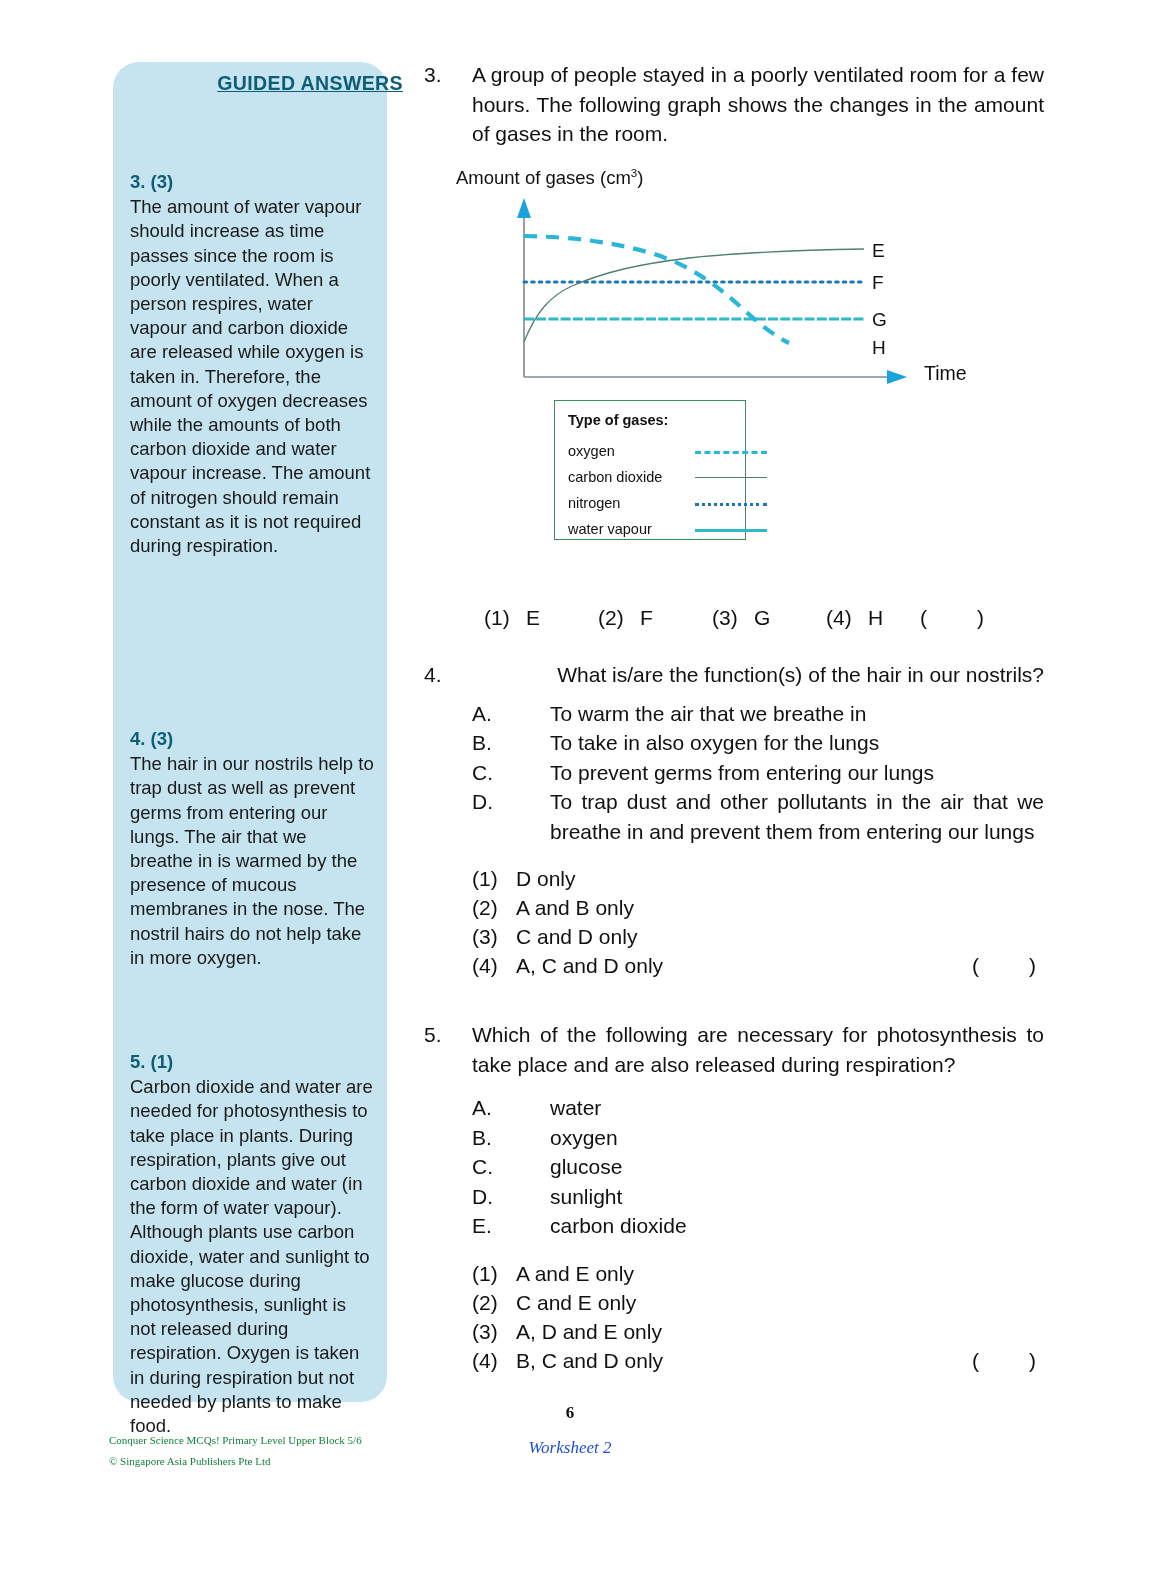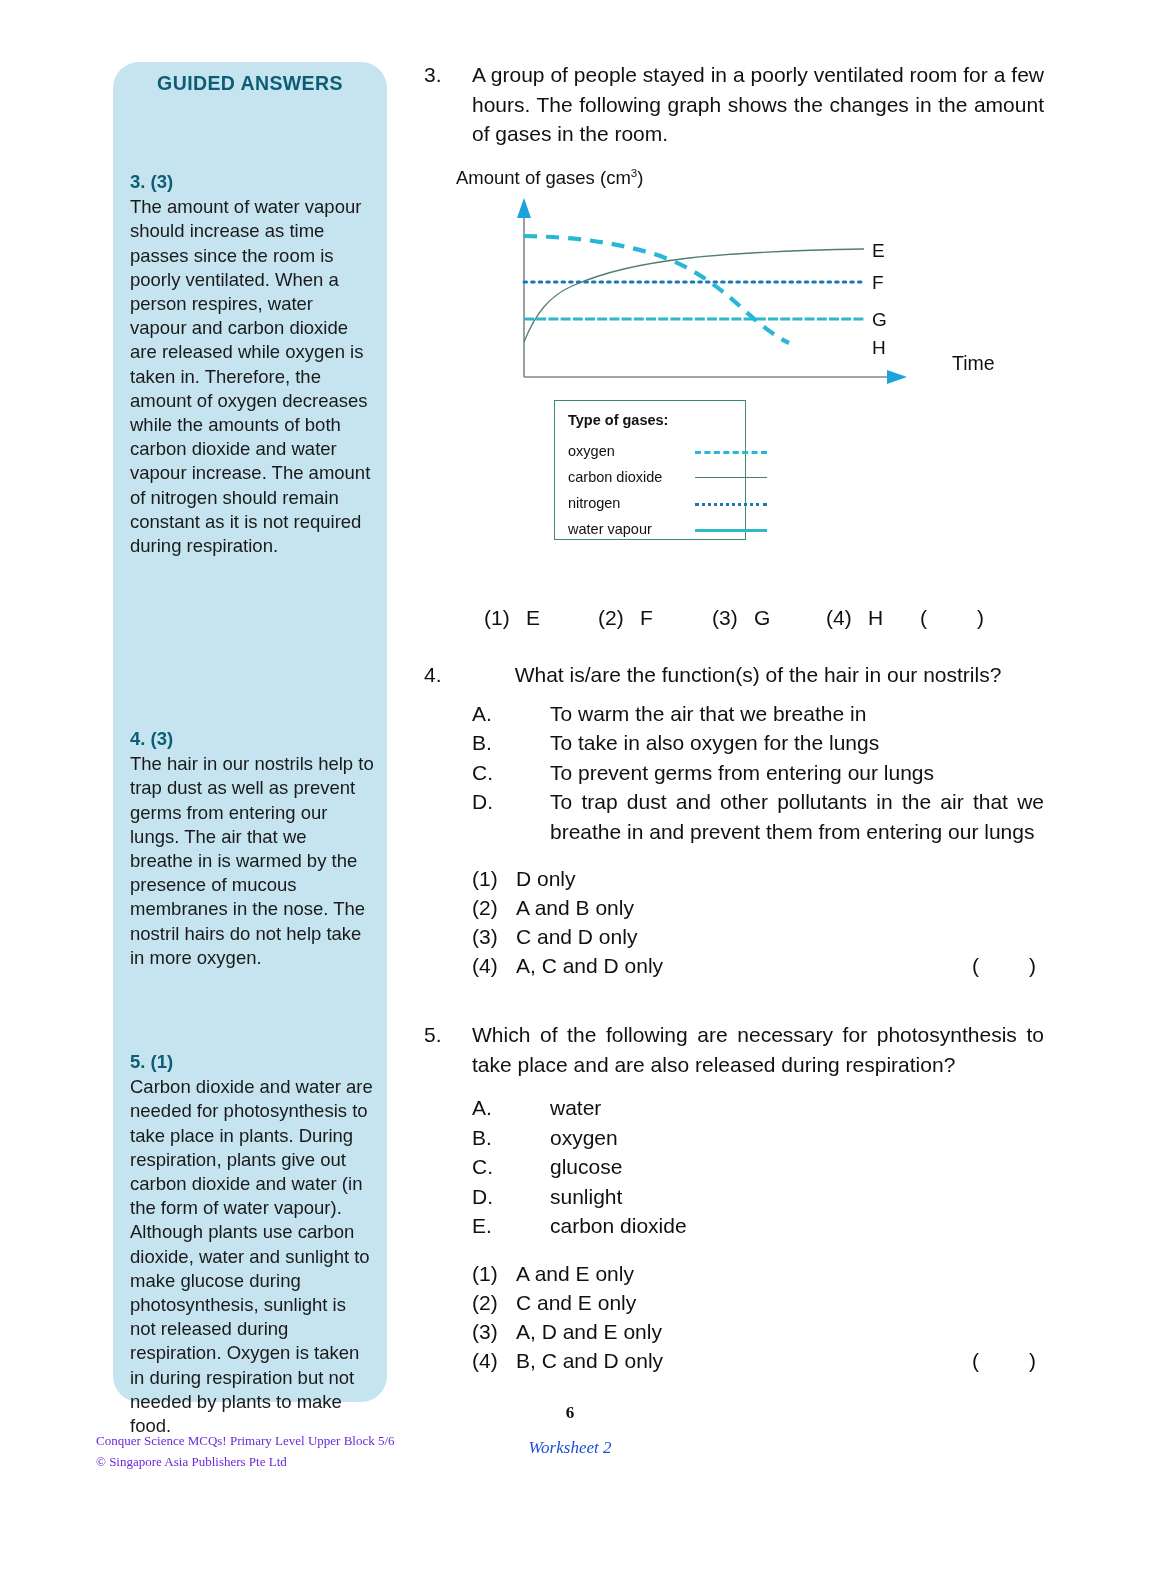--- a/index.html
+++ b/index.html
@@ -18,26 +18,27 @@
     left:113px; top:62px;
     width:274px;
     height:1340px;
     background:#c5e4f0;
     border-radius:26px 26px 26px 26px;
     box-sizing:border-box;
     padding:0;
   }
   .ga-title{
     position:absolute;
-    top:10px; left:0; width:100%;
-    text-align:center;
+    top:10px; left:16px; width:100%;
+    text-align:right;
     font-weight:bold;
     font-size:19.5px;
     letter-spacing:0.4px;
     color:#0d5e75;
+    text-decoration:underline;
   }
   .ans-block{
     position:absolute;
     left:17px;
     width:244px;
     font-size:18.5px;
     line-height:24.2px;
     color:#1a1a1a;
   }
   .ans-num{
@@ -67,21 +68,21 @@
     flex:0 0 48px;
     font-size:21px;
     line-height:29px;
   }
   .q-text{
     flex:1;
     font-size:21px;
     line-height:29.5px;
     text-align:justify;
   }
-  .q-text.nojust{ text-align:center; }
+  .q-text.nojust{ text-align:right; }
 
   
   .opts{ margin-top:9px; margin-left:48px; }
   .opt-row{ display:flex; align-items:flex-start; margin-bottom:0px; }
   .opt-key{
     width:42px; flex:0 0 42px;
     font-size:21px; line-height:29.5px;
   }
   .opt-val{
     flex:1; font-size:21px; line-height:29.5px;margin-left:36px;
@@ -156,25 +157,25 @@
 
   #q4{ top:600px; }
   #q5{ top:960px; }
 
   
   .footer{
     position:absolute;
     left:0; top:1430px; width:1155px;
   }
   .foot-left{
-    position:absolute; left:96px; top:0;
+    position:absolute; left:109px; top:0;
     font-family:"Liberation Serif", serif;
-    font-size:13px;
+    font-size:11px;
     line-height:21px;
-    color:#6d28d9;
+    color:#15803d;
   }
   .page-no{
     position:absolute; left:540px; top:-27px;
     width:60px; text-align:center;
     font-family:"Liberation Serif", serif;
     font-weight:bold; font-size:17px;
   }
   .ws-label{
     position:absolute; left:510px; top:8px;
     width:120px; text-align:center;
@@ -235,21 +236,21 @@
         <path d="M100,150 C112,120 126,104 148,94 C180,80 215,72 265,66 C320,60 380,58 440,57" fill="none" stroke="#4f7f74" stroke-width="1.3"></path>
 
         <path d="M100,44 C150,45 190,50 230,62 C268,74 295,95 320,118 C338,134 352,145 365,151" fill="none" stroke="#29b6d8" stroke-width="4.2" stroke-dasharray="13 9" stroke-linecap="butt"></path>
       </svg>
 
       
       <div style="position:absolute;left:448px;top:48px;font-size:19px;">E</div>
       <div style="position:absolute;left:448px;top:80px;font-size:19px;">F</div>
       <div style="position:absolute;left:448px;top:117px;font-size:19px;">G</div>
       <div style="position:absolute;left:448px;top:145px;font-size:19px;">H</div>
-      <div style="position:absolute;left:500px;top:160px;font-size:19.5px;margin-left:28px;">Time</div>
+      <div style="position:absolute;left:500px;top:170px;font-size:19.5px;">Time</div>
     </div>
 
     <div class="legendbox">
       <div class="legend-title">Type of gases:</div>
 
       <div class="legend-row" style="top:42px;">
         <span class="lbl">oxygen</span>
         <span class="legend-swatch sw-dashed"></span>
       </div>
 

